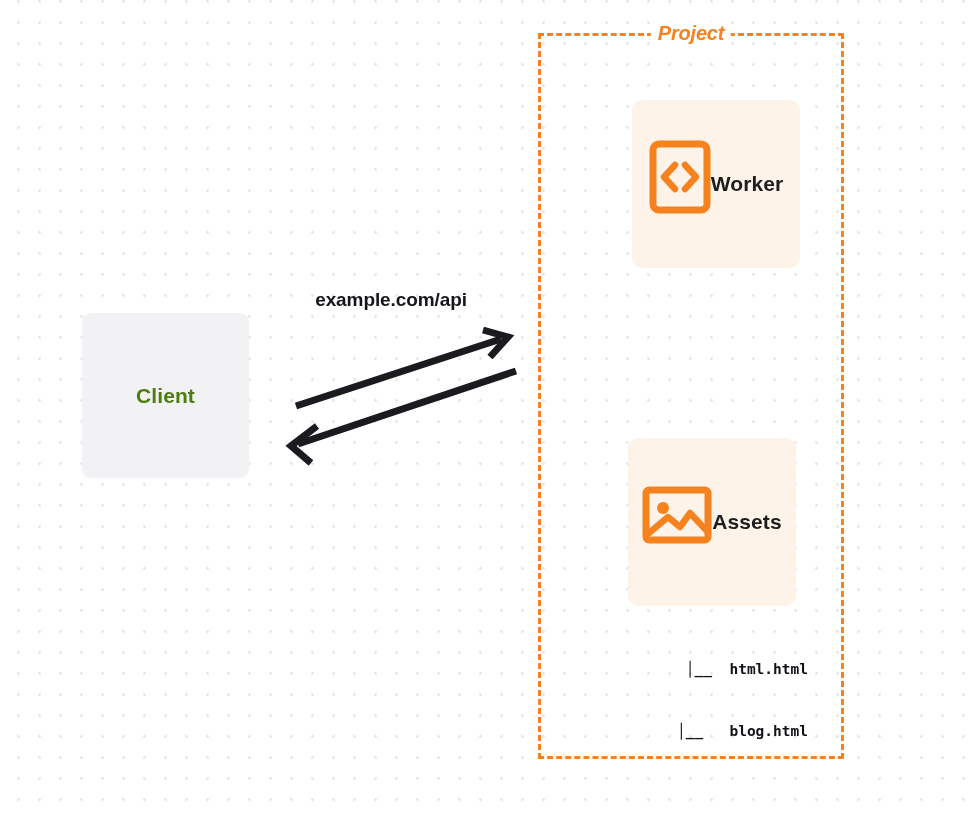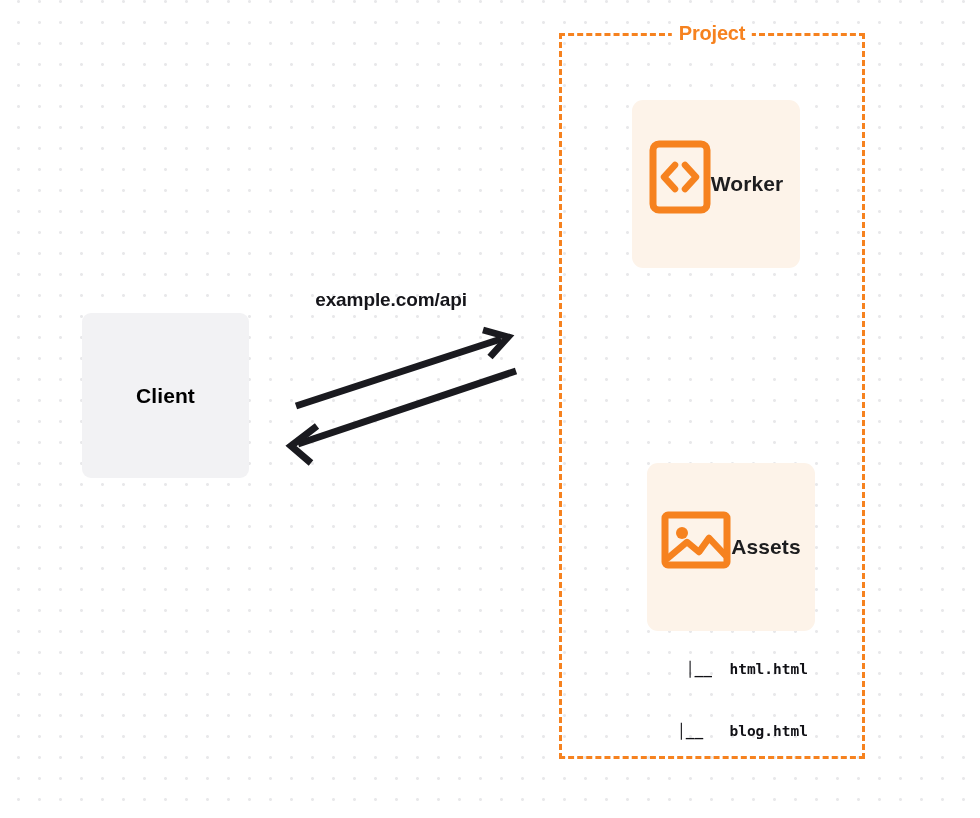--- a/index.html
+++ b/index.html
@@ -33,21 +33,21 @@
     height: 165px;
     background: #f2f2f4;
     border-radius: 9px;
     display: flex;
     align-items: center;
     justify-content: center;
   }
   #client-node .node-label {
     font-size: 21px;
     font-weight: bold;
-    color: #000000;
+    color: #4d7c0f;
     letter-spacing: 0.1px;
   }
 
   
   #arrow-layer {
     position: absolute;
     left: 0;
     top: 0;
     width: 980px;
     height: 818px;
@@ -63,27 +63,28 @@
     text-align: center;
     font-size: 19px;
     font-weight: bold;
     color: #15151a;
     letter-spacing: -0.1px;
   }
 
   
   #project-group {
     position: absolute;
-    left: 559px;
+    left: 538px;
     top: 33px;
     width: 306px;
     height: 726px;
     border: 3px dashed #f6821f;
     box-sizing: border-box;
     background: transparent;
+    font-style: italic;
   }
   #project-title {
     position: absolute;
     left: 50%;
     top: -14px;
     transform: translateX(-50%);
     background: #ffffff;
     padding: 0 7px;
     font-size: 20px;
     font-weight: bold;
@@ -98,21 +99,21 @@
     width: 168px;
     height: 168px;
     background: #fdf3e9;
     border-radius: 11px;
     display: flex;
     flex-direction: row;
     align-items: center;
     justify-content: center;
   }
   #worker-card { left: 632px; top: 100px; }
-  #assets-card { left: 628px; top: 463px; margin-left: 19px; }
+  #assets-card { left: 628px; top: 438px; }
 
   .service-card .card-icon {
     height: 72px;
     display: flex;
     align-items: center;
     justify-content: center;
     margin-bottom: 14px;
   }
   .service-card .card-label {
     font-size: 21px;

